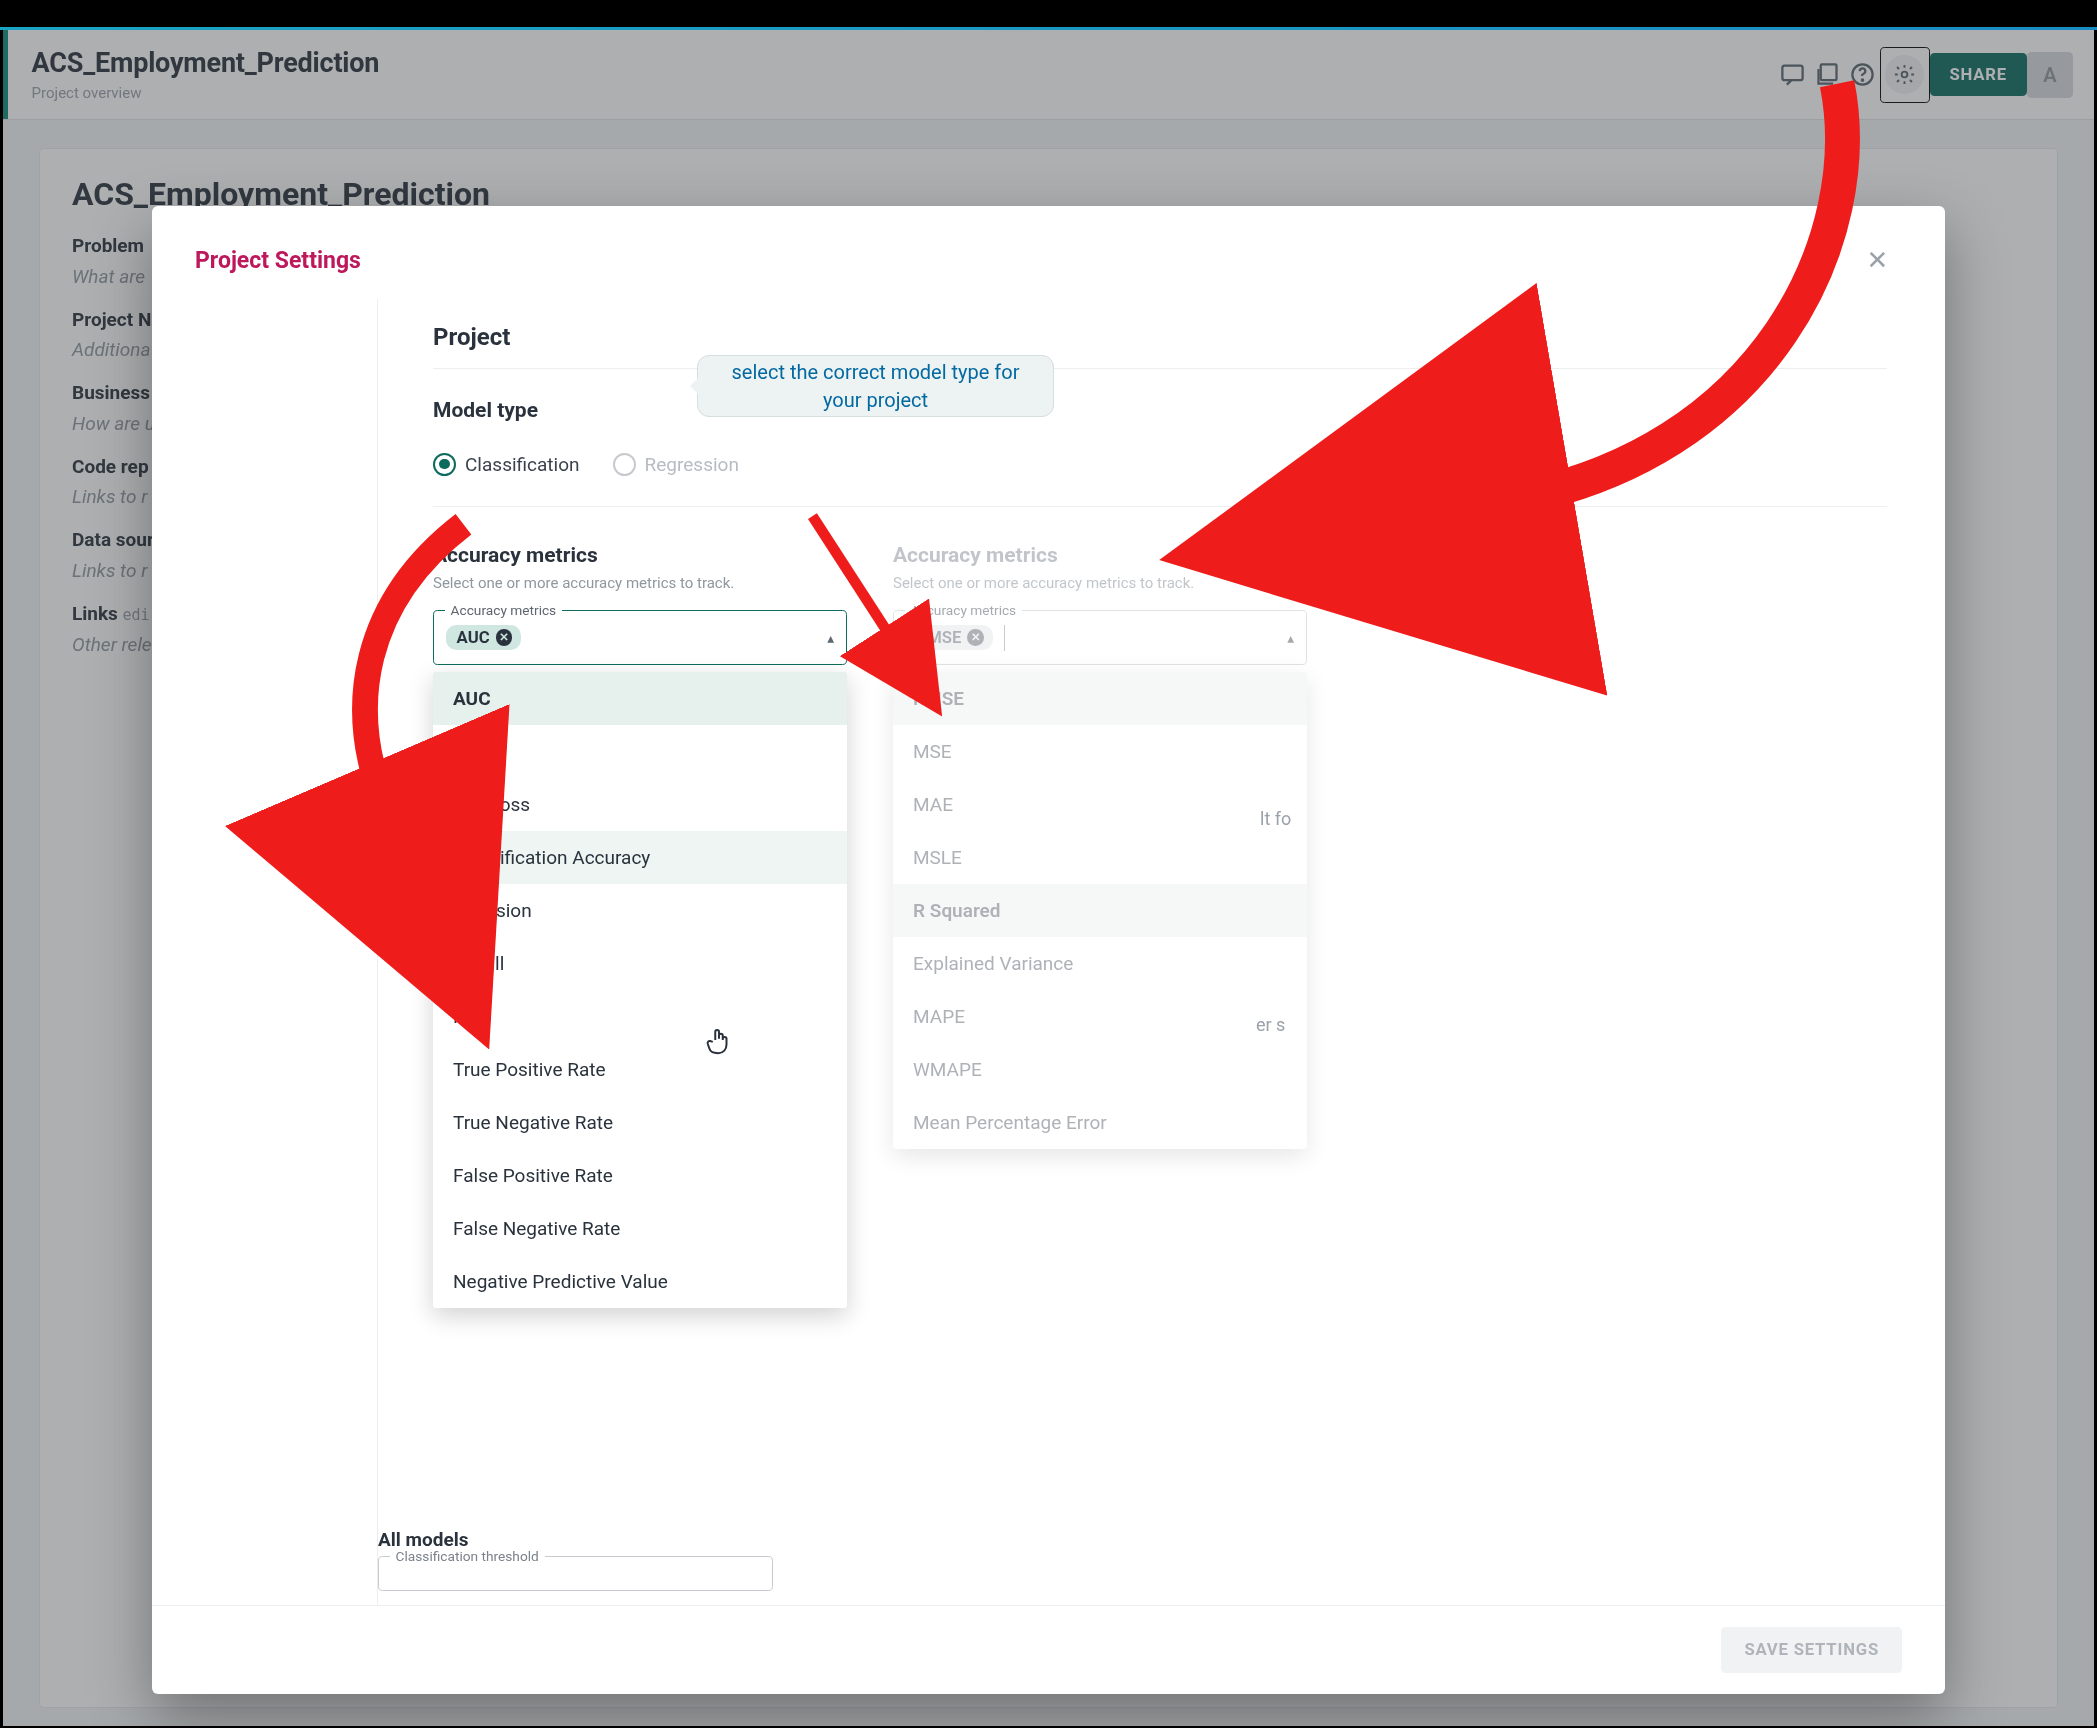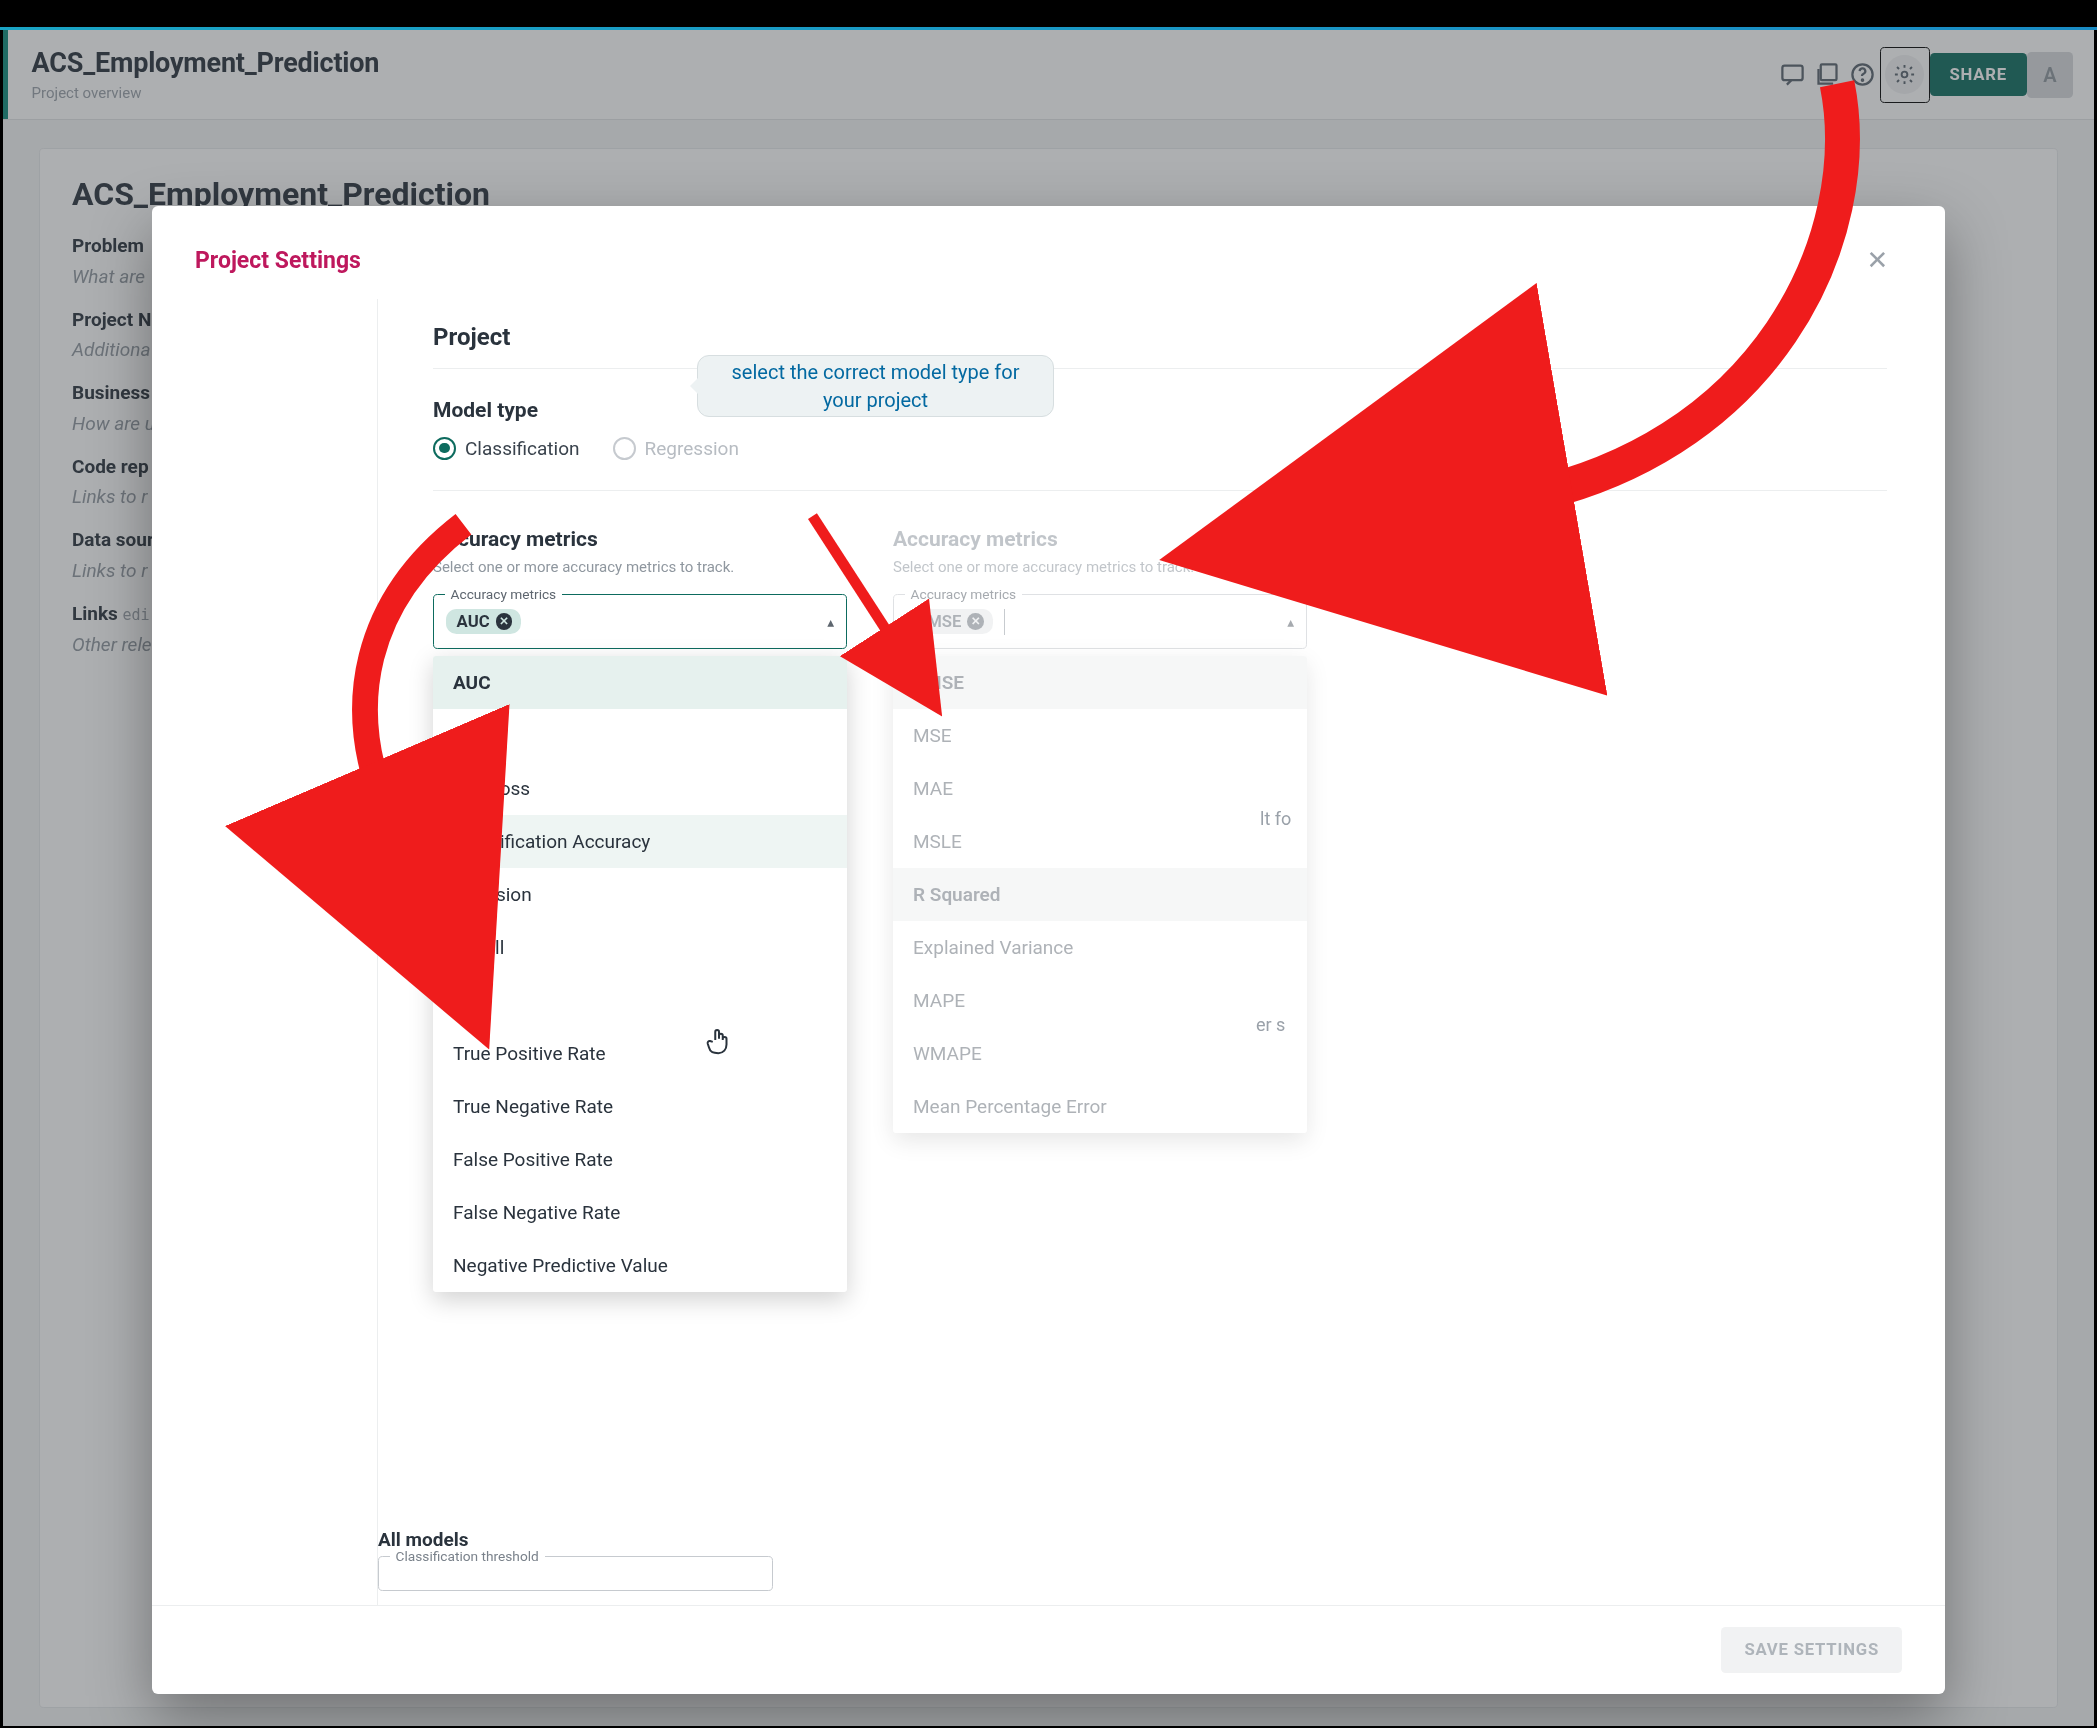--- a/index.html
+++ b/index.html
@@ -100,21 +100,21 @@
   }
   .panel {
     margin-left: 182px; margin-right: 15px;
     border-left: 0.8px solid #eceeef;
     padding-left: 55px; padding-top: 24px;
     position: relative;
     height: 100%;
   }
   .panel h4 { font-size: 24px; font-weight: 700; color: #2a333d; margin-bottom: 16.7px; }
   .panel hr { border: none; border-top: 0.8px solid #eceeef; margin-bottom: 29px; }
-  .panel .section-title { font-size: 21px; font-weight: 700; color: #2a333d; margin-bottom: 15px; }
+  .panel .section-title { font-size: 21px; font-weight: 700; color: #2a333d; margin-bottom: 31px; }
   .panel .radio-row { display:flex; gap: 33px; align-items:center; margin-bottom: 30px; }
   .radio {
     display:flex; align-items:center; gap: 9px; font-size: 19px; color: #3a434d;
   }
   .radio.dim { color: #b7bcc2; }
   .radio .dot {
     width: 23px; height: 23px; border-radius: 50%; border: 2.3px solid #0d6b5e;
     display:flex; align-items:center; justify-content:center;
   }
   .radio.dim .dot { border-color: #c6cacf; }

